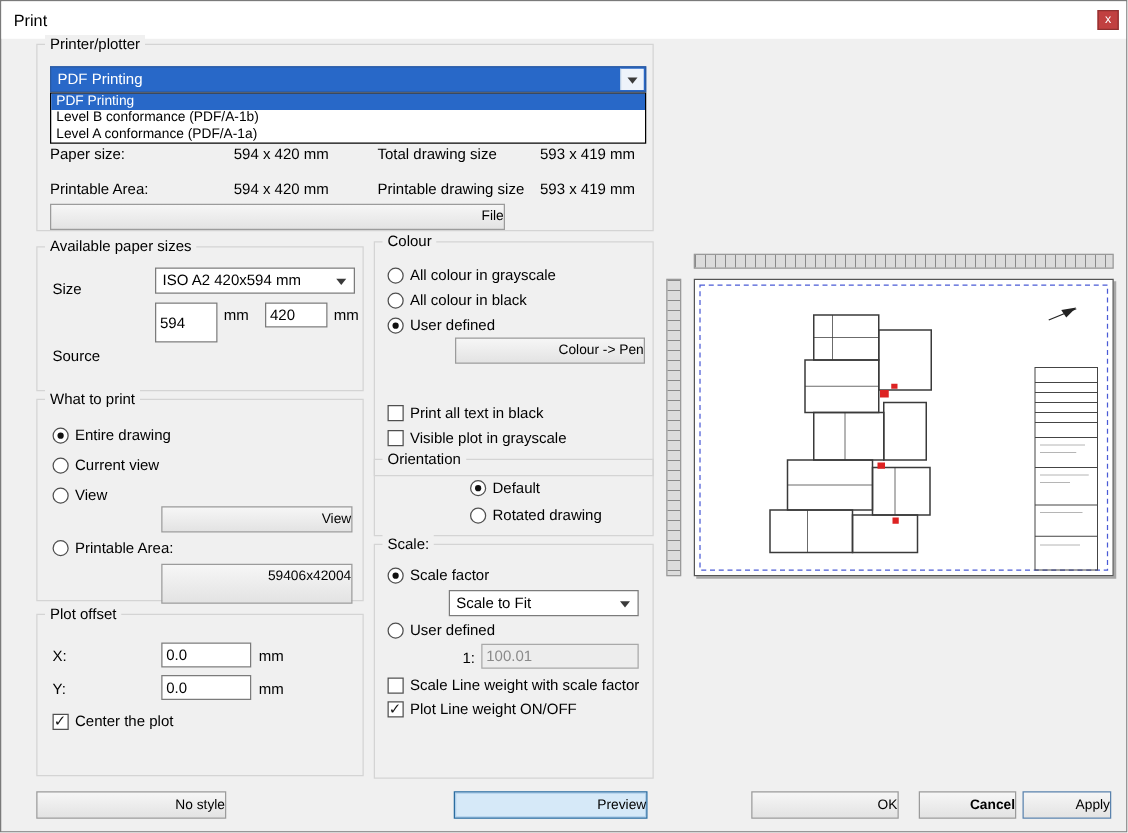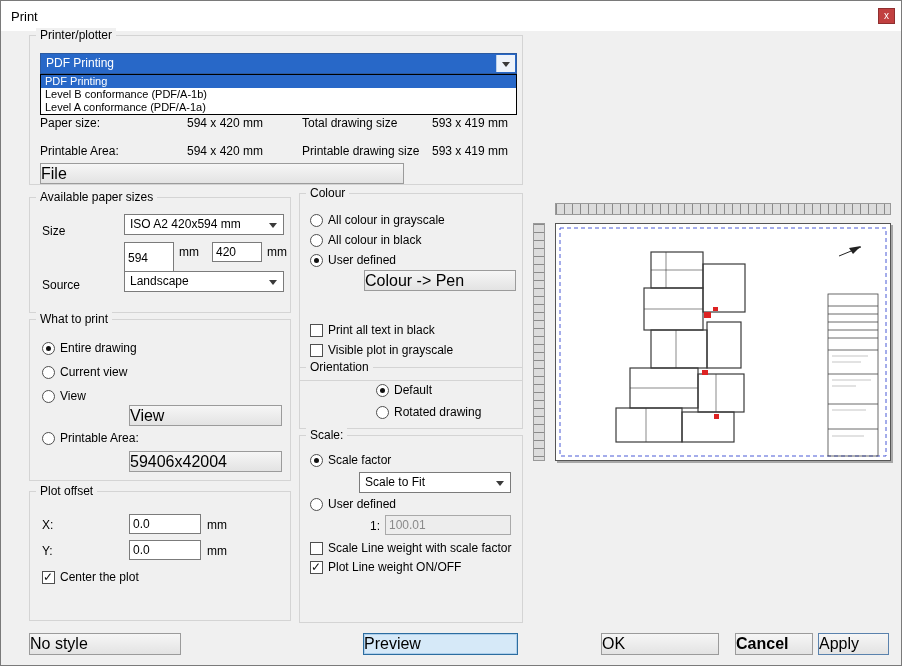--- a/index.html
+++ b/index.html
@@ -16,21 +16,21 @@
   .field{position:absolute;border:1px solid #7b7b7b;background:#fff;font:12px "Liberation Sans",sans-serif;padding:0 3px;box-sizing:border-box;color:#000;}
   .field:disabled{background:#ededed;color:#8a8a8a;border-color:#a9a9a9;}
   .combo{position:absolute;border:1px solid #7b7b7b;background:#fff;font-size:12px;line-height:19px;padding-left:5px;box-sizing:border-box;cursor:default;color:#000;}
   .chev{position:absolute;right:6px;top:8px;width:0;height:0;border-left:4px solid transparent;border-right:4px solid transparent;border-top:5px solid #3a3a3a;}
   .combo-open{background:var(--selection,#2868c8);color:#fff;border-color:#2b5aa0;}
   .chev-zone{position:absolute;right:1px;top:1px;bottom:1px;width:18px;background:#eef3fa;border-left:1px solid #bcd0e8;}
   .chev-zone .chev{right:5px;top:7px;}
   .dd-list{position:absolute;background:#fff;border:1px solid #000;box-sizing:border-box;z-index:60;}
   .dd-item{height:13px;line-height:13px;font-size:11px;padding-left:4px;color:#000;cursor:default;white-space:nowrap;}
   .dd-item.selected{background:var(--selection,#2868c8);color:#fff;}
-  .btn{position:absolute;border:1px solid #9b9b9b;background:linear-gradient(#f6f6f6,#e3e3e3);font-size:16px;color:#000;text-align:left;line-height:19px;box-sizing:border-box;cursor:default;}
+  .btn{position:absolute;border:1px solid #9b9b9b;background:linear-gradient(#f6f6f6,#e3e3e3);font-size:11px;color:#000;text-align:right;line-height:19px;box-sizing:border-box;cursor:default;}
   .footer-btn{line-height:20px;}
   .preview-btn{border:1px solid var(--preview-accent,#2c6da0);background:var(--preview-fill,#d6e9f8);box-shadow:inset 0 0 0 1px #aecfeb;}
   .apply-btn{border:1px solid #5a82ad;}
   .radio-row,.check-row{position:absolute;display:flex;align-items:center;gap:5px;height:14px;cursor:default;text-align:center;}
   .radio{width:13px;height:13px;border:1px solid #4f4f4f;border-radius:50%;background:#fff;box-sizing:border-box;position:relative;flex:0 0 13px;}
   .radio.checked::after{content:"";position:absolute;left:3px;top:3px;width:5px;height:5px;border-radius:50%;background:#111;}
   .check{width:13px;height:13px;border:1px solid #4f4f4f;background:#fff;box-sizing:border-box;position:relative;flex:0 0 13px;}
   .check.checked::after{content:"✓";position:absolute;left:0;top:-2px;font-size:12px;color:#111;}
   .rlabel{font-size:12px;white-space:nowrap;color:#000;}
   .preview-pane{position:absolute;left:528px;top:196px;width:370px;height:272px;}
@@ -78,24 +78,20 @@
     <span class="label" style="left:12px;top:26px;">Size</span>
     <div class="combo" style="left:94px;top:16px;width:160px;height:21px;">
       <span>ISO A2 420x594 mm</span>
       <span class="chev"></span>
     </div>
     <input class="field" style="left: 94px; top: 44px; width: 50px; height: 32px;" value="594">
     <span class="label" style="left:149px;top:47px;">mm</span>
     <input class="field" style="left: 182px; top: 44px; width: 50px; height: 20px;" value="420">
     <span class="label" style="left:237px;top:47px;">mm</span>
     <span class="label" style="left:12px;top:80px;">Source</span>
-    <div class="combo" style="left:94px;top:73px;width:160px;height:21px;">
-      <span>Landscape</span>
-      <span class="chev"></span>
-    </div>
   </div>
 
   <div class="group" style="left:28px;top:318px;width:262px;height:162px;">
     <span class="group-label">What to print</span>
     <div class="radio-row" style="left:12px;top:21px;">
       <span class="radio checked"></span>
       <span class="rlabel">Entire drawing</span>
     </div>
     <div class="radio-row" style="left:12px;top:45px;">
       <span class="radio"></span>
@@ -103,21 +99,21 @@
     </div>
     <div class="radio-row" style="left:12px;top:69px;">
       <span class="radio"></span>
       <span class="rlabel">View</span>
     </div>
     <div class="btn" style="left:99px;top:85px;width:153px;height:21px;">View</div>
     <div class="radio-row" style="left:12px;top:111px;">
       <span class="radio"></span>
       <span class="rlabel">Printable Area:</span>
     </div>
-    <div class="btn" style="left:99px;top:131px;width:153px;height:21px;">59406x42004</div>
+    <div class="btn" style="left:99px;top:131px;width:153px;height:32px;">59406x42004</div>
   </div>
 
   <div class="group" style="left:28px;top:490px;width:262px;height:130px;">
     <span class="group-label">Plot offset</span>
     <span class="label" style="left:12px;top:26px;">X:</span>
     <input class="field" style="left: 99px; top: 22px; width: 72px; height: 20px;" value="0.0">
     <span class="label" style="left:177px;top:26px;">mm</span>
     <span class="label" style="left:12px;top:52px;">Y:</span>
     <input class="field" style="left: 99px; top: 48px; width: 72px; height: 20px;" value="0.0">
     <span class="label" style="left:177px;top:52px;">mm</span>

